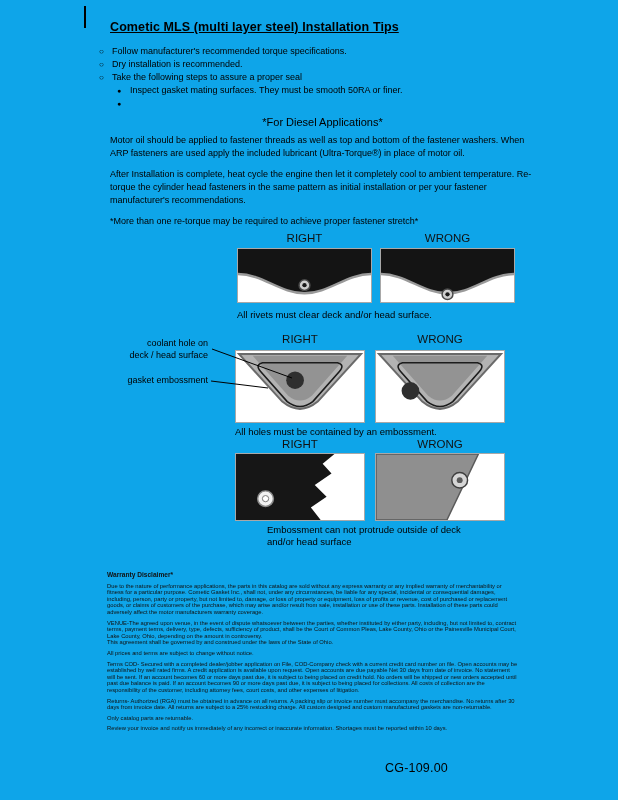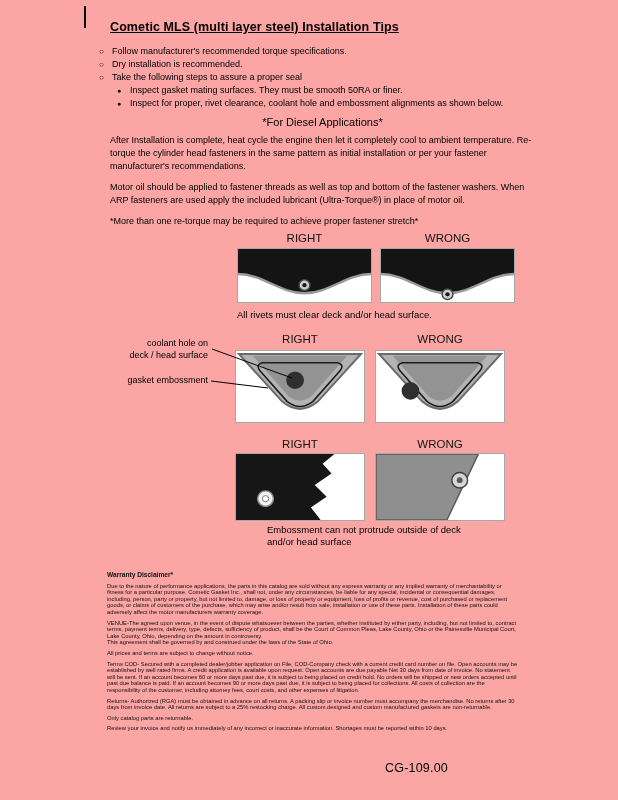--- a/index.html
+++ b/index.html
@@ -1,18 +1,18 @@
 <!DOCTYPE html>
 <html><head>
 <meta charset="utf-8">
 <style>
   * { margin:0; padding:0; box-sizing:border-box; }
   html,body { width:618px; height:800px; }
   body { background:#ffffff; font-family:"Liberation Sans","DejaVu Sans",sans-serif; color:#000; }
-  .page { position:relative; width:618px; height:800px; background:#fca5a5; overflow:hidden; }
+  .page { position:relative; width:618px; height:800px; background:#0ea5e9; overflow:hidden; }
   .abs { position:absolute; }
 
   .edge-mark { left:84px; top:6px; width:2px; height:22px; background:#000; }
 
   .title { left:110px; top:20px; font-size:12.5px; font-weight:bold; text-decoration:underline; letter-spacing:.1px; }
 
   .tips { left:99px; top:45px; width:440px; list-style:none; font-size:9px; line-height:13px; }
   .tips li { display:flex; }
   .tips li.sub { margin-left:18px;align-items:flex-end; }
   .tips .marker { flex:0 0 13px; width:13px; }
@@ -60,28 +60,27 @@
     <li>
         <span class="marker m1">○</span>
         <span>Take the following steps to assure a proper seal</span>
       </li>
     <li class="sub">
         <span class="marker m2">●</span>
         <span>Inspect gasket mating surfaces.  They must be smooth 50RA or finer.</span>
       </li>
     <li class="sub">
         <span class="marker m2">●</span>
-        <span>Inspect for proper, rivet clearance, coolant hole and embossment alignments as shown below.</span>
       </li>
   </ul>
 
   <div class="abs diesel">
     <h2>*For Diesel Applications*</h2>
+    <p>Motor oil should be applied to fastener threads as well as top and bottom of the fastener washers. When ARP fasteners are used apply the included lubricant (Ultra-Torque®) in place of motor oil.</p>
     <p>After Installation is complete, heat cycle the engine then let it completely cool to ambient temperature. Re-torque the cylinder head fasteners in the same pattern as initial installation or per your fastener manufacturer's recommendations.</p>
-    <p>Motor oil should be applied to fastener threads as well as top and bottom of the fastener washers. When ARP fasteners are used apply the included lubricant (Ultra-Torque®) in place of motor oil.</p>
     <p class="note">*More than one re-torque may be required to achieve proper fastener stretch*</p>
   </div>
 
   <div class="abs diagrams">
 
     <div class="dlabel" style="left:237px;top:0;">RIGHT</div>
     <div class="dlabel" style="left:380px;top:0;">WRONG</div>
 
     <div class="panel" style="left:237px;top:16px;width:135px;height:55px;">
       <svg width="100%" height="100%" viewBox="0 0 135 55" preserveAspectRatio="none">
@@ -127,20 +126,21 @@
         <path d="M27,12 H103 Q111,14 105,21 L78,52 Q65,62 52,52 L25,21 Q19,14 27,12 Z" fill="none" stroke="#1c1c1c" stroke-width="1.6"></path>
         <circle cx="35" cy="41" r="9" fill="#2f2f2f"></circle>
       </svg>
     </div>
 
     <svg class="leader" width="618" height="330">
       <line x1="212" y1="117" x2="292" y2="146" stroke="#000" stroke-width="1"></line>
       <line x1="211" y1="149" x2="268" y2="156" stroke="#000" stroke-width="1"></line>
     </svg>
 
+    <div class="caption" style="left:235px;top:194px;">All holes must be contained by an embossment.</div>
 
     <div class="dlabel w130" style="left:235px;top:206px;">RIGHT</div>
     <div class="dlabel w130" style="left:375px;top:206px;">WRONG</div>
 
     <div class="panel" style="left:235px;top:221px;width:130px;height:68px;">
       <svg width="100%" height="100%" viewBox="0 0 130 68" preserveAspectRatio="none">
         <path d="M0,0 H100 L88,10 L97,20 L80,32 L92,44 L76,55 L86,68 H0 Z" fill="#161616"></path>
         <g>
           <circle cx="30" cy="46" r="8" fill="#f2f2f2" stroke="#8a8a8a" stroke-width="1.5"></circle>
           <circle cx="30" cy="46" r="3.2" fill="#ffffff" stroke="#777777" stroke-width="1"></circle>

